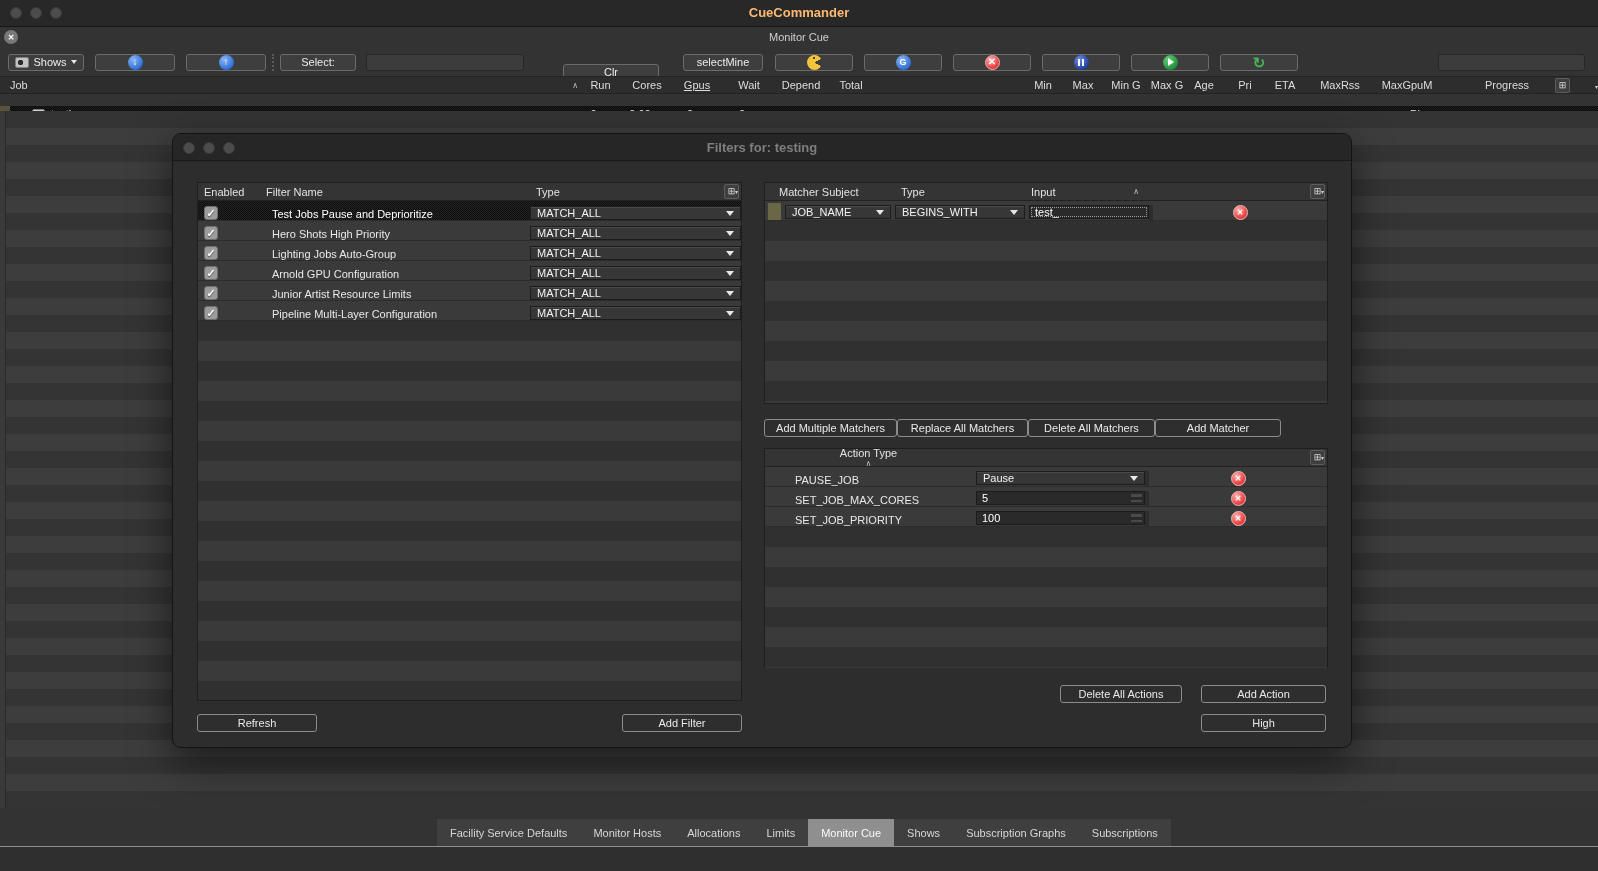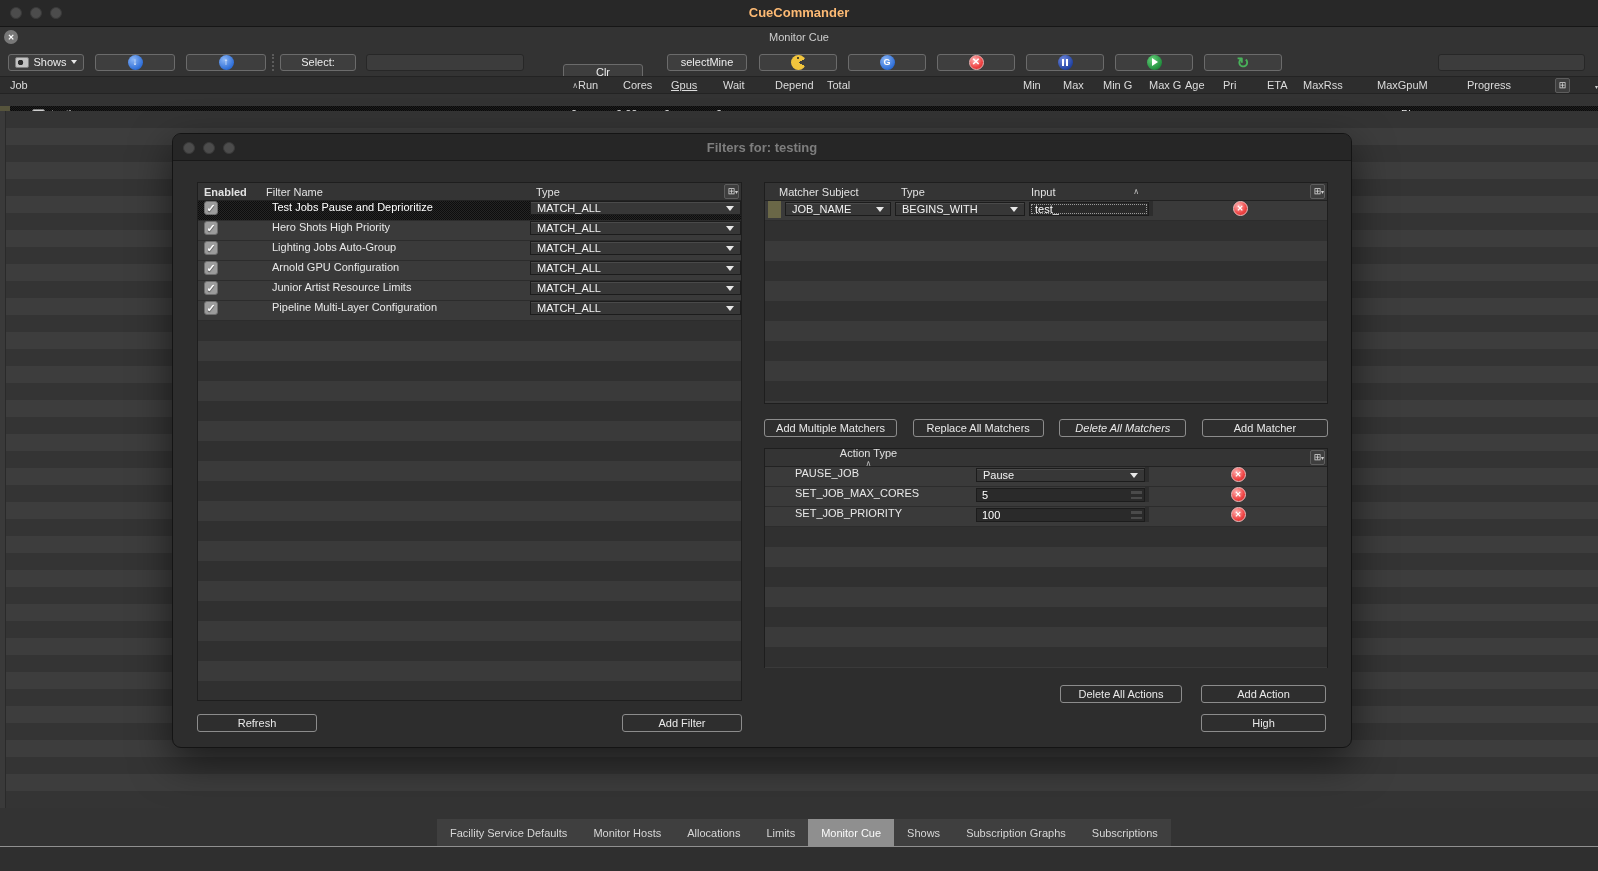--- a/index.html
+++ b/index.html
@@ -33,21 +33,21 @@
   .pausebars i { display:block; width:2px; height:7px; background:#fff; }
   .playtri { width:0; height:0; border-left:6px solid #fff; border-top:4px solid rgba(0,0,0,0); border-bottom:4px solid rgba(0,0,0,0); margin-left:2px; }
   .refresh { color:#49b15a; font-size:15px; font-weight:bold; line-height:1; }
   .chev { width:0; height:0; border-left:4px solid rgba(0,0,0,0); border-right:4px solid rgba(0,0,0,0); border-top:5px solid #e8e8e8; }
   .chev-sm { border-left-width:3px; border-right-width:3px; border-top-width:4px; }
   .appicon { width:14px; height:11px; background:#c3c3c3; border-radius:2px; border:1px solid #808080;
              background-image:radial-gradient(circle at 38% 50%, #2c2c2c 2.5px, rgba(0,0,0,0) 3px); }
 
   
   .jobheader { position:absolute; top:76px; left:0; width:100%; height:18px; background:#2d2d2d; border-top:1px solid #232323; border-bottom:1px solid #232323; display:flex; align-items:center; color:#dcdcdc; }
-  .jh { white-space:nowrap; overflow:hidden;gap:12px; }
+  .jh { text-align:center; white-space:nowrap; overflow:hidden;gap:12px; }
   .jobrow { position:absolute; top:106px; left:0; width:100%; height:16px; display:flex; align-items:center; color:#eaeaea;
             background-image:repeating-conic-gradient(#0b0b0b 0% 25%, #1d1d1d 0% 50%); background-size:2px 2px; border-bottom:1px solid #262626; }
   .jobicon { width:13px; height:10px; background:#d0d0d0; border-radius:2px; border:1px solid #7d7d7d;
              background-image:radial-gradient(circle at 40% 50%, #27354b 2.5px, rgba(0,0,0,0) 3px); margin-right:6px; }
   .oliv { background:#56543c; }
   .sortmark { color:#bdbdbd; font-size:8px; }
 
   
   .mainarea { position:absolute; top:111px; left:0; width:100%; height:697px;
               background:repeating-linear-gradient(180deg, #343434 0 17px, #3d3d3d 17px 34px); }
@@ -55,36 +55,36 @@
 
   
   .dialog { position:absolute; left:172px; top:133px; width:1180px; height:615px; background:#2d2d2d; border:1px solid #141414; border-radius:9px; box-shadow:0 14px 40px rgba(0,0,0,.55); }
   .dtitle { position:absolute; top:0; left:0; width:100%; height:27px; background:#262626; border-bottom:1px solid #191919; border-radius:8px 8px 0 0; }
   .dtitle .apptitle { color:#7e7e7e; }
 
   .tbl { position:absolute; background:#303030; border:1px solid #1e1e1e; }
   .thead { height:18px; background:#343434; border-bottom:1px solid #222; display:flex; align-items:center; color:#e2e2e2; position:relative; }
   .gridicon { position:absolute; right:2px; top:1px; width:15px; height:15px; background:#3e3e3e; border:1px solid #5d5d5d; border-radius:2px; color:#d8d8d8; font-size:9px; line-height:13px; text-align:center; }
   .gridicon::after { content:"▾"; font-size:6px; position:absolute; right:0px; bottom:-1px; color:#cfcfcf; }
-  .trow { height:20px; display:flex; align-items:flex-start; background:#3a3a3a; border-bottom:1px solid #2c2c2c; color:#e8e8e8; }
+  .trow { height:20px; display:flex; align-items:flex-end; background:#3a3a3a; border-bottom:1px solid #2c2c2c; color:#e8e8e8; }
   .trow.sel { background-image:repeating-conic-gradient(#0d0d0d 0% 25%, #242424 0% 50%); background-size:2px 2px; color:#fff; }
   .stripes { background:repeating-linear-gradient(180deg, #303030 0 20px, #3a3a3a 20px 40px); }
   .cell { display:flex; align-items:center; }
   .check { width:14px; height:14px; border-radius:3px; background:#9c9c9c; border:1px solid #6f6f6f; color:#fff; font-size:11px; font-weight:bold; display:flex; align-items:center; justify-content:center; text-shadow:0 1px 1px #444; }
   .check::after { content:"✓"; }
   .combo { position:relative; background:#373737; border:1px solid #1c1c1c; box-shadow:inset 0 1px 0 #4a4a4a; color:#f2f2f2; display:flex; align-items:center; padding:0 18px 0 6px; }
   .combo .chev { position:absolute; right:6px; top:50%; margin-top:-2px; }
   .sunk { background:#2a2a2a; border:1px solid #1c1c1c; color:#fff; padding:0 5px; font-family:"Liberation Sans",sans-serif; font-size:11px; }
   .focusdot { outline:1px dotted #9a9a9a; outline-offset:-3px; }
   .spin { position:relative; background:#2a2a2a; border:1px solid #1c1c1c; color:#fff; display:flex; align-items:center; padding:0 18px 0 5px; }
   .spinbtns { position:absolute; right:1px; top:1px; bottom:1px; width:13px; display:flex; flex-direction:column; gap:1px; }
   .spinbtns i { flex:1; background:#4a4a4a; border:1px solid #2a2a2a; }
   .xcirc { width:15px; height:15px; border-radius:50%; background:radial-gradient(circle at 35% 30%, #ffb3b3, #ef4444 60%, #c62828); border:1px solid #f0bcbc; color:#fff; font-size:8px; font-weight:bold; display:flex; align-items:center; justify-content:center; }
   .btn { position:absolute; height:18px; background:#2e2e2e; border:1px solid #8c8c8c; border-radius:3px; color:#e9e9e9; font-size:11px; display:flex; align-items:center; justify-content:center; }
-  .mbtnrow { position:absolute; left:591px; top:285px; width:564px; display:flex; justify-content:space-between; }
+  .mbtnrow { position:absolute; left:591px; top:285px; width:564px; display:flex; justify-content:flex-start; }
   .mbtnrow .btn { position:static; }
 
   
   .tabbar { position:absolute; top:808px; left:0; width:100%; height:38px; background:#333; }
   .tabs { position:absolute; left:437px; bottom:0; display:flex; }
   .tab { height:27px; padding:0 13px; background:#3f3f3f; color:#d7d7d7; display:flex; align-items:center; }
   .tab.active { background:#8f8f8f; color:#fafafa; }
   .bottomstrip { position:absolute; top:846px; left:0; width:100%; height:25px; background:#2f2f2f; border-top:1px solid #909090; }
 </style>
 </head>
@@ -116,21 +116,21 @@
       <span class="circ c-blue">↓</span>
     </div>
     <div class="tbtn" style="width:80px; margin-left:11px;">
       <span class="circ c-blue">↑</span>
     </div>
     <div class="sep"></div>
     <div class="tbtn" style="width:76px;">
       <span>Select:</span>
     </div>
     <input class="tfield" style="width: 158px; margin-left: 10px;" value="">
-    <div class="tbtn" style="width:80px; margin-left:39px;margin-top:20px;">
+    <div class="tbtn" style="width:96px; margin-left:39px;margin-top:20px;">
       <span>Clr</span>
     </div>
     <div class="tbtn" style="width:80px; margin-left:24px;">
       <span>selectMine</span>
     </div>
     <div class="tbtn" style="width:78px; margin-left:12px;">
       <span class="pac"></span>
     </div>
     <div class="tbtn" style="width:78px; margin-left:11px;">
       <span class="circ c-blue" style="font-size:9px;">G</span>
@@ -203,21 +203,21 @@
       <div class="lights" style="top:8px;">
         <span class="light"></span>
         <span class="light"></span>
         <span class="light"></span>
       </div>
       <div class="apptitle" style="top:6px;">Filters for: testing</div>
     </div>
 
     <div class="tbl" style="left:24px; top:48px; width:545px; height:519px;">
       <div class="thead">
-        <div class="cell" style="width:60px; padding-left:6px;font-weight:bold;">Enabled</div>
+        <div class="cell" style="width:60px; padding-left:6px;">Enabled</div>
         <div class="cell" style="width:272px; padding-left:8px;">Filter Name</div>
         <div class="cell" style="flex:1; padding-left:6px;">Type</div>
         <div class="gridicon">⊞</div>
       </div>
 
       <div class="trow sel">
         <div class="cell" style="width:60px; padding-left:6px;">
             <span class="check"></span>
           </div>
         <div class="cell" style="width:272px; padding-left:14px;">Test Jobs Pause and Deprioritize</div>
@@ -306,21 +306,21 @@
         <div class="cell" style="flex:1; justify-content:center; border-left:4px solid #2d2d2d;">
           <span class="xcirc">✕</span>
         </div>
       </div>
       <div class="stripes" style="height:182px;"></div>
     </div>
 
     <div class="mbtnrow">
       <div class="btn" style="width:133px;">Add Multiple Matchers</div>
       <div class="btn" style="width:131px;">Replace All Matchers</div>
-      <div class="btn" style="width:127px;font-style:italic;">Delete All Matchers</div>
+      <div class="btn" style="width:127px;">Delete All Matchers</div>
       <div class="btn" style="width:126px;">Add Matcher</div>
     </div>
 
     <div class="tbl" style="left:591px; top:314px; width:564px; height:220px;">
       <div class="thead">
         <div class="cell" style="width:209px; padding-left:8px; justify-content:space-between; padding-right:10px;flex-direction:column;">
           <span>Action Type</span>
           <span class="sortmark">∧</span>
         </div>
         <div class="cell" style="width:171px; border-left:1px solid #252525;"></div>

